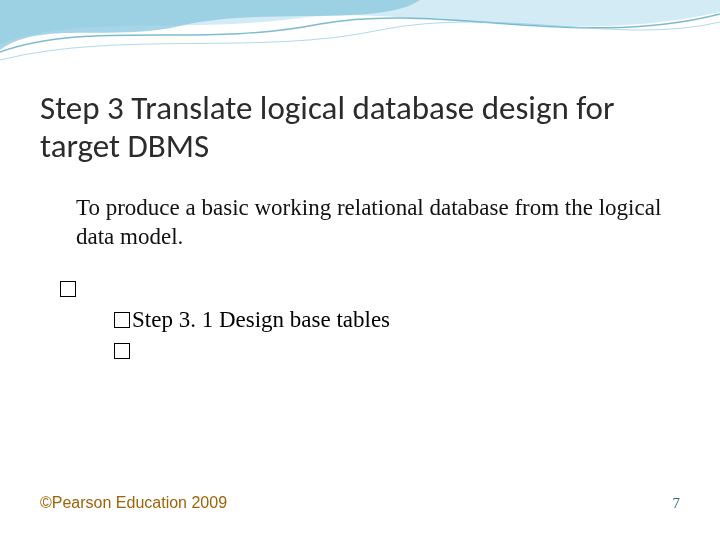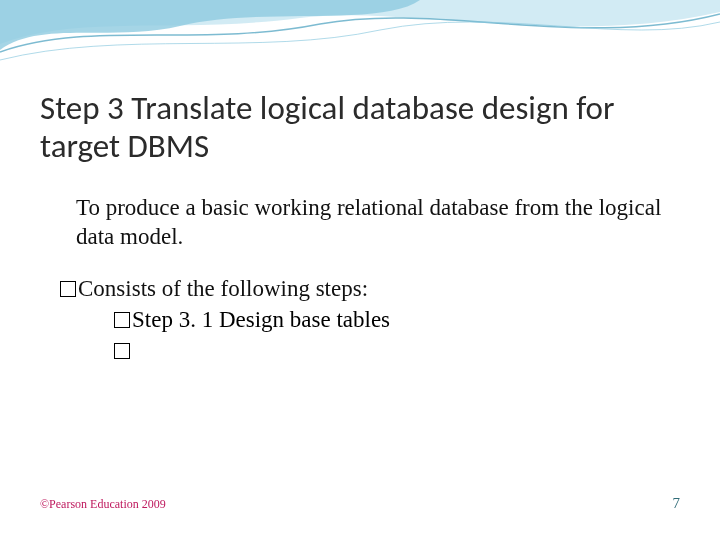--- a/index.html
+++ b/index.html
@@ -61,23 +61,23 @@
   .bullet-box::before,
   .bullet-box::after {
     content: "";
     position: absolute;
     background: #000;
   }
   .footer-left {
     position: absolute;
     left: 40px;
     bottom: 28px;
-    font-family: Liberation Serif, serif;
-    font-size: 12px;
-    color: #be185d;
+    font-family: Liberation Sans, sans-serif;
+    font-size: 16px;
+    color: #a16207;
   }
   .footer-right {
     position: absolute;
     right: 40px;
     bottom: 28px;
     font-family: Georgia, serif;
     font-size: 15px;
     color: #2f6b77;
   }
 </style>
@@ -91,21 +91,21 @@
   <path d="M0,60 C120,30 260,56 380,30 C500,6 620,46 720,22" stroke="#8fcbe0" stroke-width="1" fill="none" opacity="0.7"></path>
 </svg>
 
 <div class="slide">
 
   <h1 class="title">Step 3 Translate logical database design for target DBMS</h1>
 
   <p class="intro">To produce a basic working relational database from the logical data model.</p>
 
   <div class="list-level1">
-    <span class="bullet-box"></span><span>Consists of the following steps:</span>
+    <span class="bullet-box"></span>
   </div>
 
   <div class="list-level2">
     <span class="bullet-box"></span><span>Step 3. 1  Design base tables</span>
   </div>
   <div class="list-level2">
     <span class="bullet-box"></span>
   </div>
 
 </div>

